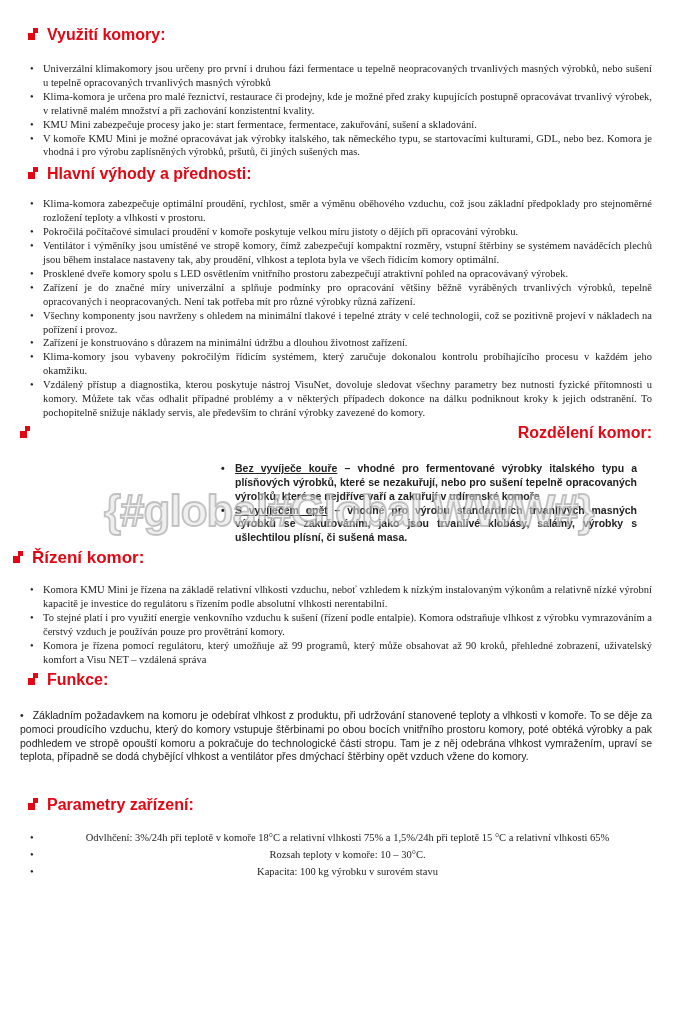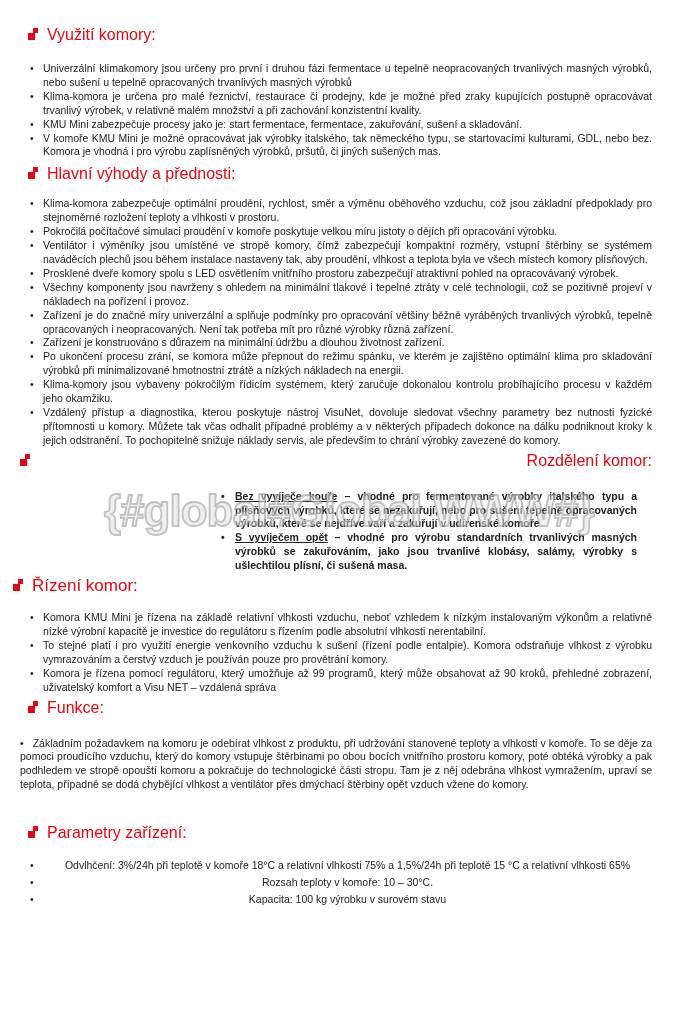--- a/index.html
+++ b/index.html
@@ -9,34 +9,34 @@
     box-sizing:border-box;
     padding:26px 48px 0 28px;
     background:#ffffff;
     font-family:"Liberation Sans","DejaVu Sans",sans-serif;
     color:#222222;
     overflow:hidden;
   }
   
   .sec-heading{
     display:flex;align-items:flex-start;gap:7px;
-    color:#e30613;font-size:16px;font-weight:400;
+    color:#e30613;font-size:16px;font-weight:700;
     margin:6px 0 14px 0;line-height:18px;
   }
   .hicon{position:relative;width:12px;height:12px;flex:0 0 12px;margin-top:2px;}
   .hicon::before{content:"";position:absolute;top:0;left:5px;width:5px;height:5px;background:#e30613;}
   .hicon::after{content:"";position:absolute;top:5px;left:0;width:7px;height:7px;background:#e30613;}
   .h-s1{margin-top:0;margin-bottom:18px;}
   .h-s2{margin-top:6px;}
   .h-s3{margin-left:-8px;margin-top:2px;margin-bottom:20px;justify-content:space-between;}
   .h-s4{margin-left:-15px;margin-top:4px;margin-bottom:16px;font-size:17px;}
   .h-s5{margin-top:0;margin-bottom:20px;}
   .h-s6{margin-top:32px;margin-bottom:16px;}
   
-  ul.blist{list-style:none;margin:4px 0 4px 0;padding:0 0 0 15px;font-size:10.5px;line-height:13.9px;}
+  ul.blist{list-style:none;margin:4px 0 4px 0;padding:0 0 0 15px;font-size:10.5px;line-height:13.9px;font-family:Liberation Serif, serif;}
   ul.blist li{position:relative;text-align:justify;}
   ul.blist li::before{content:"\2022";position:absolute;left:-13px;top:0;}
   ul.plain li{text-align:center;line-height:15px;margin-bottom:2px;}
   
   ul.sublist{list-style:none;margin:0;padding:0;font-size:10.5px;line-height:13.9px;margin-left:207px;width:402px;font-weight:bold;}
   ul.sublist li{position:relative;text-align:justify;}
   ul.sublist li::before{content:"\2022";position:absolute;left:-14px;top:0;}
   .ul-lead{text-decoration:underline;}
   
   .funkce-para{
@@ -73,26 +73,25 @@
   </section>
 
   <section>
     <h2 class="sec-heading h-s2">
       <span class="hicon"></span>
       <span>Hlavní výhody a přednosti:</span>
     </h2>
     <ul class="blist">
       <li>Klima-komora zabezpečuje optimální proudění, rychlost, směr a výměnu oběhového vzduchu, což jsou základní předpoklady pro stejnoměrné rozložení teploty a vlhkosti v prostoru.</li>
       <li>Pokročilá počítačové simulaci proudění v komoře poskytuje velkou míru jistoty o dějích při opracování výrobku.</li>
-      <li>Ventilátor i výměníky jsou umístěné ve stropě komory, čímž zabezpečují kompaktní rozměry, vstupní štěrbiny se systémem naváděcích plechů jsou během instalace nastaveny tak, aby proudění, vlhkost a teplota byla ve všech místech komory plísňových.</li>
+      <li>Ventilátor i výměníky jsou umístěné ve stropě komory, čímž zabezpečují kompaktní rozměry, vstupní štěrbiny se systémem naváděcích plechů jsou během instalace nastaveny tak, aby proudění, vlhkost a teplota byla ve všech řídicím komory optimální.</li>
       <li>Prosklené dveře komory spolu s LED osvětlením vnitřního prostoru zabezpečují atraktivní pohled na opracovávaný výrobek.</li>
+      <li>Zařízení je do značné míry univerzální a splňuje podmínky pro opracování většiny běžně vyráběných trvanlivých výrobků, tepelně opracovaných i neopracovaných. Není tak potřeba mít pro různé výrobky různá zařízení.</li>
       <li>Všechny komponenty jsou navrženy s ohledem na minimální tlakové i tepelné ztráty v celé technologii, což se pozitivně projeví v nákladech na pořízení i provoz.</li>
-      <li>Zařízení je do značné míry univerzální a splňuje podmínky pro opracování většiny běžně vyráběných trvanlivých výrobků, tepelně opracovaných i neopracovaných. Není tak potřeba mít pro různé výrobky různá zařízení.</li>
       <li>Zařízení je konstruováno s důrazem na minimální údržbu a dlouhou životnost zařízení.</li>
-      <li>Po ukončení procesu zrání, se komora může přepnout do režimu spánku, ve kterém je zajištěno optimální klima pro skladování výrobků při minimalizované hmotnostní ztrátě a nízkých nákladech na energii.</li>
       <li>Klima-komory jsou vybaveny pokročilým řídicím systémem, který zaručuje dokonalou kontrolu probíhajícího procesu v každém jeho okamžiku.</li>
       <li>Vzdálený přístup a diagnostika, kterou poskytuje nástroj VisuNet, dovoluje sledovat všechny parametry bez nutnosti fyzické přítomnosti u komory. Můžete tak včas odhalit případné problémy a v některých případech dokonce na dálku podniknout kroky k jejich odstranění. To pochopitelně snižuje náklady servis, ale především to chrání výrobky zavezené do komory.</li>
     </ul>
   </section>
 
   <section>
     <h2 class="sec-heading h-s3">
       <span class="hicon"></span>
       <span>Rozdělení komor:</span>
     </h2>

